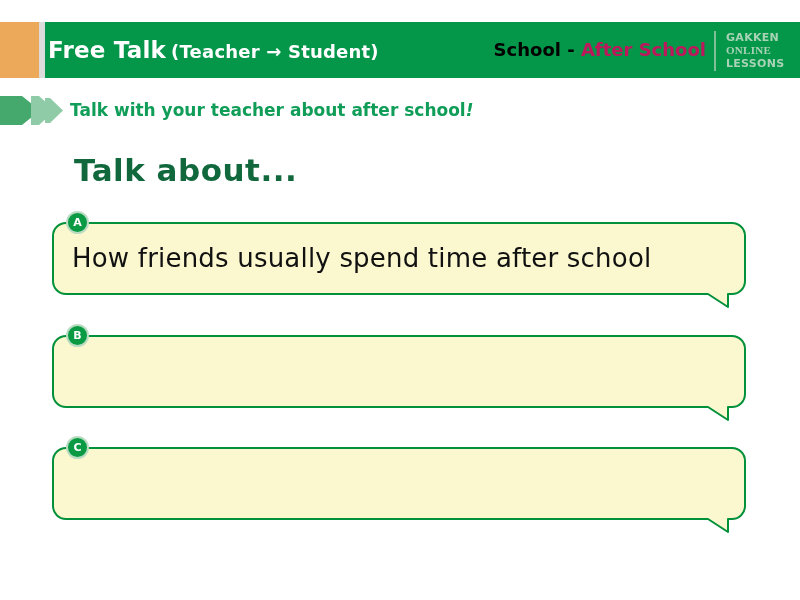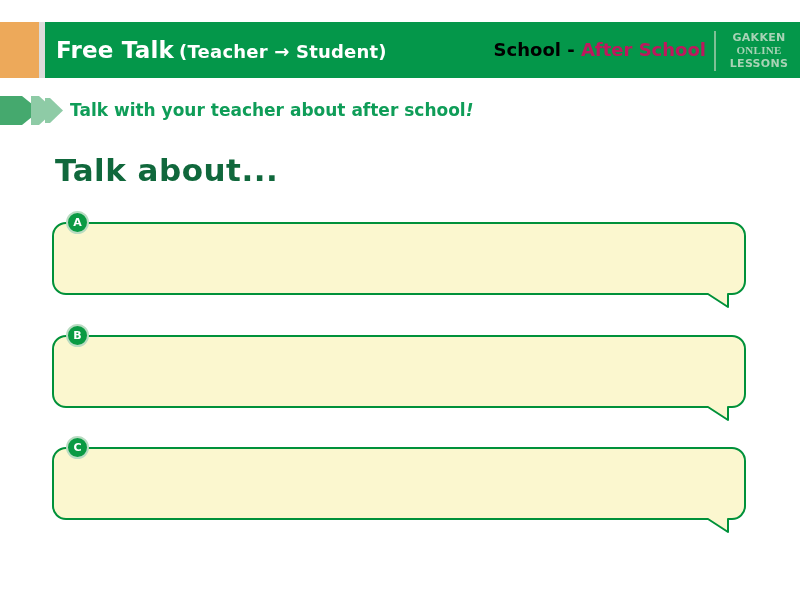--- a/index.html
+++ b/index.html
@@ -42,21 +42,21 @@
   .header-green {
     position: absolute;
     left: 45px;
     top: 0;
     width: 755px;
     height: 56px;
     background: #04974a;
   }
   .header-title {
     position: absolute;
-    left: 56px;
+    left: 48px;
     top: 0;
     height: 56px;
     line-height: 56px;
     color: #ffffff;
     white-space: nowrap;
   }
   .header-title .ht-main {
     font-size: 23px;
     font-weight: bold;
     letter-spacing: .2px;
@@ -85,21 +85,20 @@
   }
   .header-logo {
     position: absolute;
     right: 8px;
     top: 9px;
     width: 78px;
     height: 40px;
     padding-left: 10px;
     border-left: 2px solid #7fc096;
     box-sizing: border-box;
-    text-align: center;
   }
   .header-logo div {
     color: #a9d3b6;
     font-size: 11px;
     font-weight: bold;
     line-height: 13px;
     letter-spacing: .3px;
     text-transform: uppercase;
   }
   .header-logo .lg1 { font-size: 11px; }
@@ -133,21 +132,21 @@
     white-space: nowrap;
   }
   .subtitle-text .bang {
     font-style: italic;
     font-weight: bold;
   }
 
   
   .section-heading {
     position: absolute;
-    left: 55px;
+    left: 74px;
     top: 152px;
     color: #10683c;
     font-size: 31px;
     font-weight: bold;
     letter-spacing: .5px;
     white-space: nowrap;
   }
 
   
   .bubble {
@@ -230,20 +229,21 @@
   </div>
 </div>
 
 <div class="section-heading">Talk about...</div>
 
 <div class="bubble" id="bubble-a">
   <svg class="bubble-svg" width="694" height="90" viewBox="0 0 694 90" xmlns="http://www.w3.org/2000/svg">
     <path d="M14,1 H680 A13,13 0 0 1 693,14 V59 A13,13 0 0 1 680,72 H676 V85 L656,72 H14 A13,13 0 0 1 1,59 V14 A13,13 0 0 1 14,1 Z" fill="#fbf7cf" stroke="#00913a" stroke-width="2" stroke-linejoin="round"></path>
   </svg>
   <div class="badge">A</div>
+  <div class="bubble-text">How friends usually spend time after school</div>
 </div>
 
 <div class="bubble" id="bubble-b">
   <svg class="bubble-svg" width="694" height="90" viewBox="0 0 694 90" xmlns="http://www.w3.org/2000/svg">
     <path d="M14,1 H680 A13,13 0 0 1 693,14 V59 A13,13 0 0 1 680,72 H676 V85 L656,72 H14 A13,13 0 0 1 1,59 V14 A13,13 0 0 1 14,1 Z" fill="#fbf7cf" stroke="#00913a" stroke-width="2" stroke-linejoin="round"></path>
   </svg>
   <div class="badge">B</div>
 </div>
 
 <div class="bubble" id="bubble-c">

